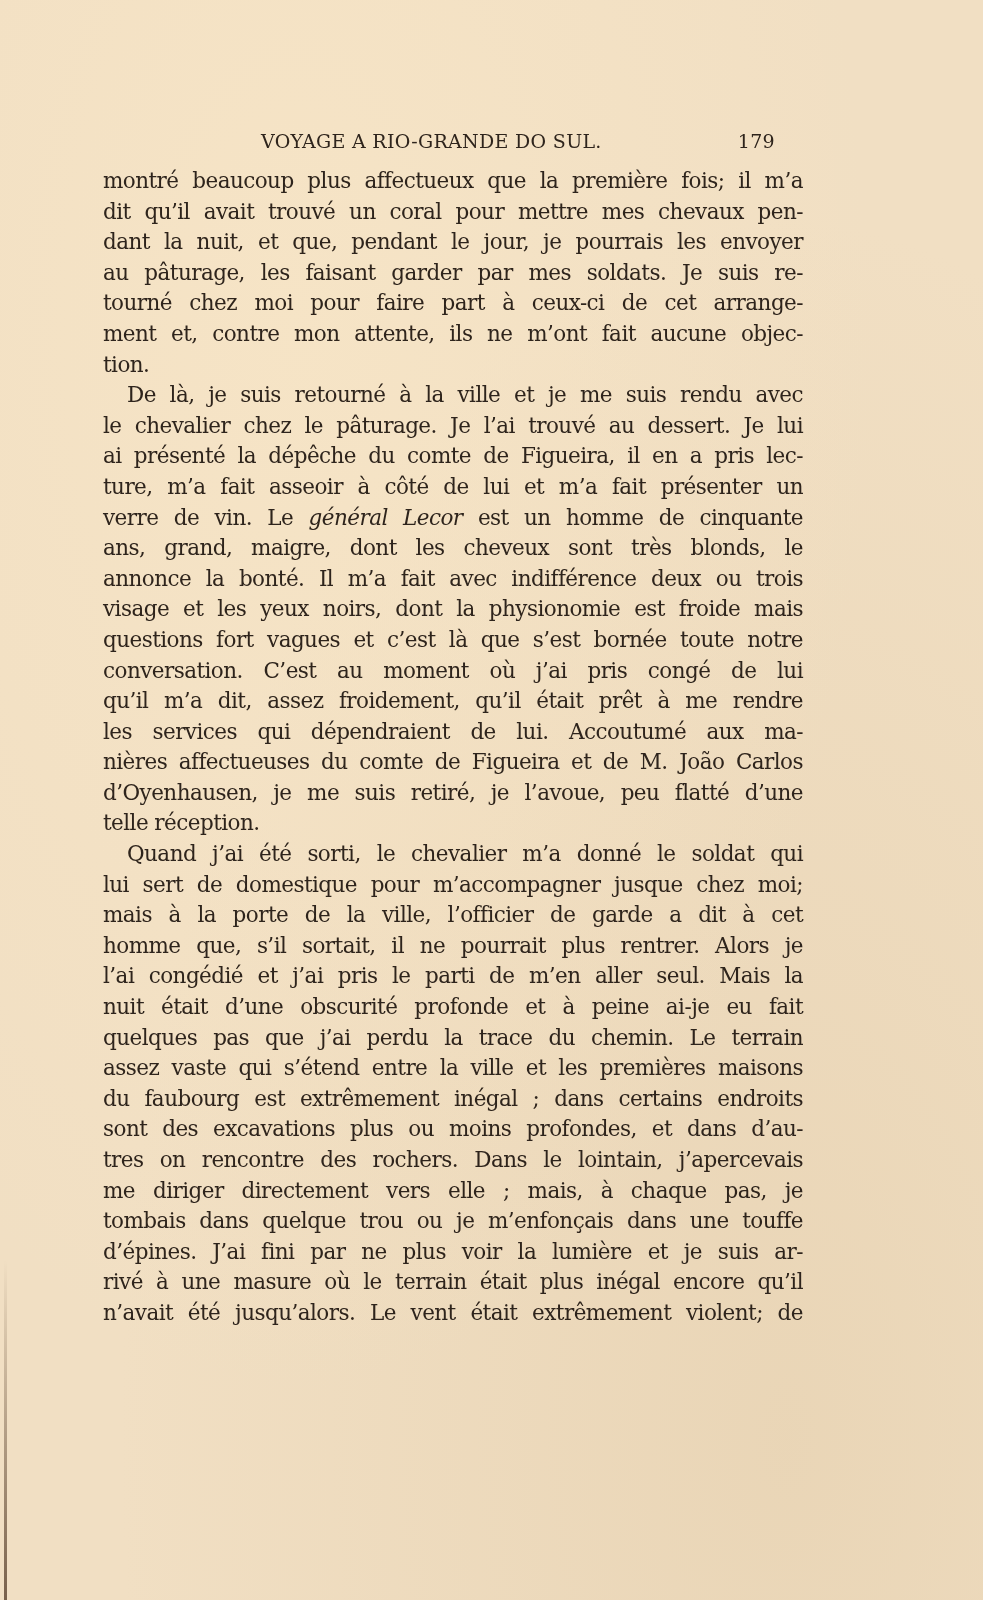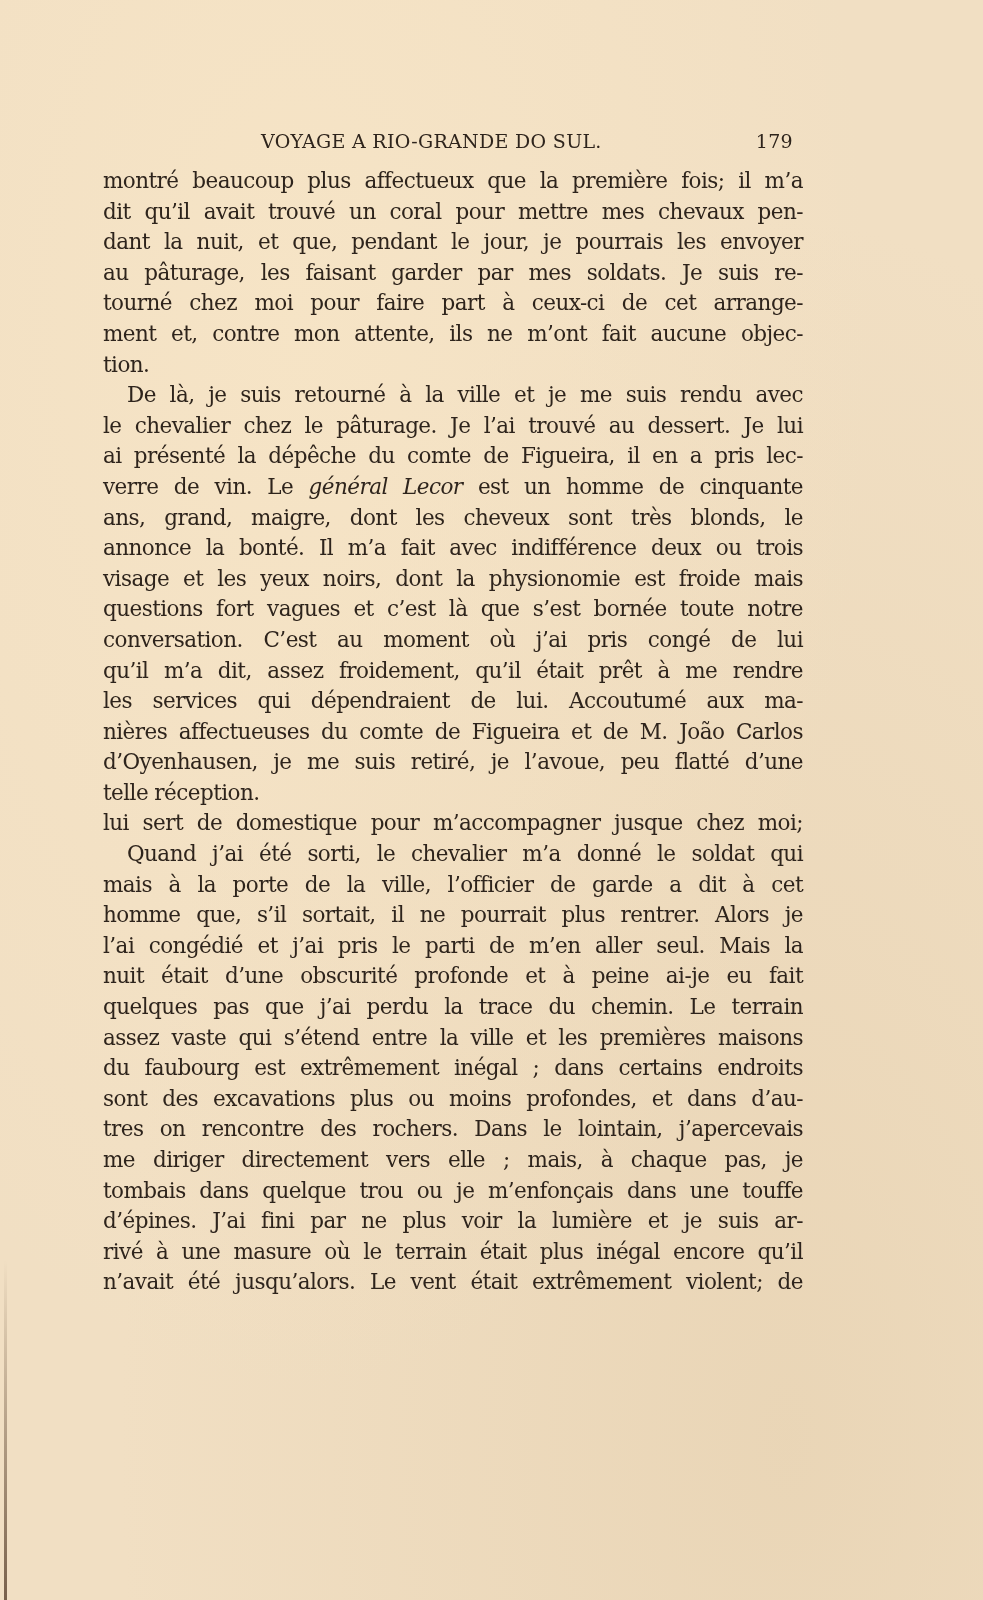--- a/index.html
+++ b/index.html
@@ -21,21 +21,21 @@
     position: absolute; left: 103px; top: 122px; width: 700px;
   }
   .running-head {
     position: relative; height: 40px;
     font-size: 19px; letter-spacing: 0.3px;
   }
   .running-head .title {
     position: absolute; left: 158px; top: 8px; white-space: nowrap;
   }
   .running-head .pageno {
-    position: absolute; right: 10px; top: 8px;
+    position: absolute; right: 28px; top: 8px;
   }
   .body-text { margin-top: 4px; }
   .line {
     height: 30.6px; line-height: 30.6px;
     font-size: 21.5px;
     white-space: nowrap;
     text-align: justify;
     text-align-last: justify;
     letter-spacing: -0.55px;
     word-spacing: 0px;
@@ -59,33 +59,34 @@
     <div class="line">montré beaucoup plus affectueux que la première fois; il m’a</div>
     <div class="line">dit qu’il avait trouvé un coral pour mettre mes chevaux pen-</div>
     <div class="line">dant la nuit, et que, pendant le jour, je pourrais les envoyer</div>
     <div class="line">au pâturage, les faisant garder par mes soldats. Je suis re-</div>
     <div class="line">tourné chez moi pour faire part à ceux-ci de cet arrange-</div>
     <div class="line">ment et, contre mon attente, ils ne m’ont fait aucune objec-</div>
     <div class="line last">tion.</div>
     <div class="line indent">De là, je suis retourné à la ville et je me suis rendu avec</div>
     <div class="line">le chevalier chez le pâturage. Je l’ai trouvé au dessert. Je lui</div>
     <div class="line">ai présenté la dépêche du comte de Figueira, il en a pris lec-</div>
+    <div class="line">ture, m’a fait asseoir à côté de lui et m’a fait présenter un</div>
     <div class="line"><span>verre de vin. Le </span><span class="it">général Lecor</span><span> est un homme de cinquante</span></div>
     <div class="line">ans, grand, maigre, dont les cheveux sont très blonds, le</div>
     <div class="line">annonce la bonté. Il m’a fait avec indifférence deux ou trois</div>
     <div class="line">visage et les yeux noirs, dont la physionomie est froide mais</div>
     <div class="line">questions fort vagues et c’est là que s’est bornée toute notre</div>
     <div class="line">conversation. C’est au moment où j’ai pris congé de lui</div>
     <div class="line">qu’il m’a dit, assez froidement, qu’il était prêt à me rendre</div>
     <div class="line">les services qui dépendraient de lui. Accoutumé aux ma-</div>
     <div class="line">nières affectueuses du comte de Figueira et de M. João Carlos</div>
     <div class="line">d’Oyenhausen, je me suis retiré, je l’avoue, peu flatté d’une</div>
     <div class="line last">telle réception.</div>
+    <div class="line indent">Quand j’ai été sorti, le chevalier m’a donné le soldat qui</div>
     <div class="line">lui sert de domestique pour m’accompagner jusque chez moi;</div>
-    <div class="line indent">Quand j’ai été sorti, le chevalier m’a donné le soldat qui</div>
     <div class="line">mais à la porte de la ville, l’officier de garde a dit à cet</div>
     <div class="line">homme que, s’il sortait, il ne pourrait plus rentrer. Alors je</div>
     <div class="line">l’ai congédié et j’ai pris le parti de m’en aller seul. Mais la</div>
     <div class="line">nuit était d’une obscurité profonde et à peine ai-je eu fait</div>
     <div class="line">quelques pas que j’ai perdu la trace du chemin. Le terrain</div>
     <div class="line">assez vaste qui s’étend entre la ville et les premières maisons</div>
     <div class="line">du faubourg est extrêmement inégal ; dans certains endroits</div>
     <div class="line">sont des excavations plus ou moins profondes, et dans d’au-</div>
     <div class="line">tres on rencontre des rochers. Dans le lointain, j’apercevais</div>
     <div class="line">me diriger directement vers elle ; mais, à chaque pas, je</div>

